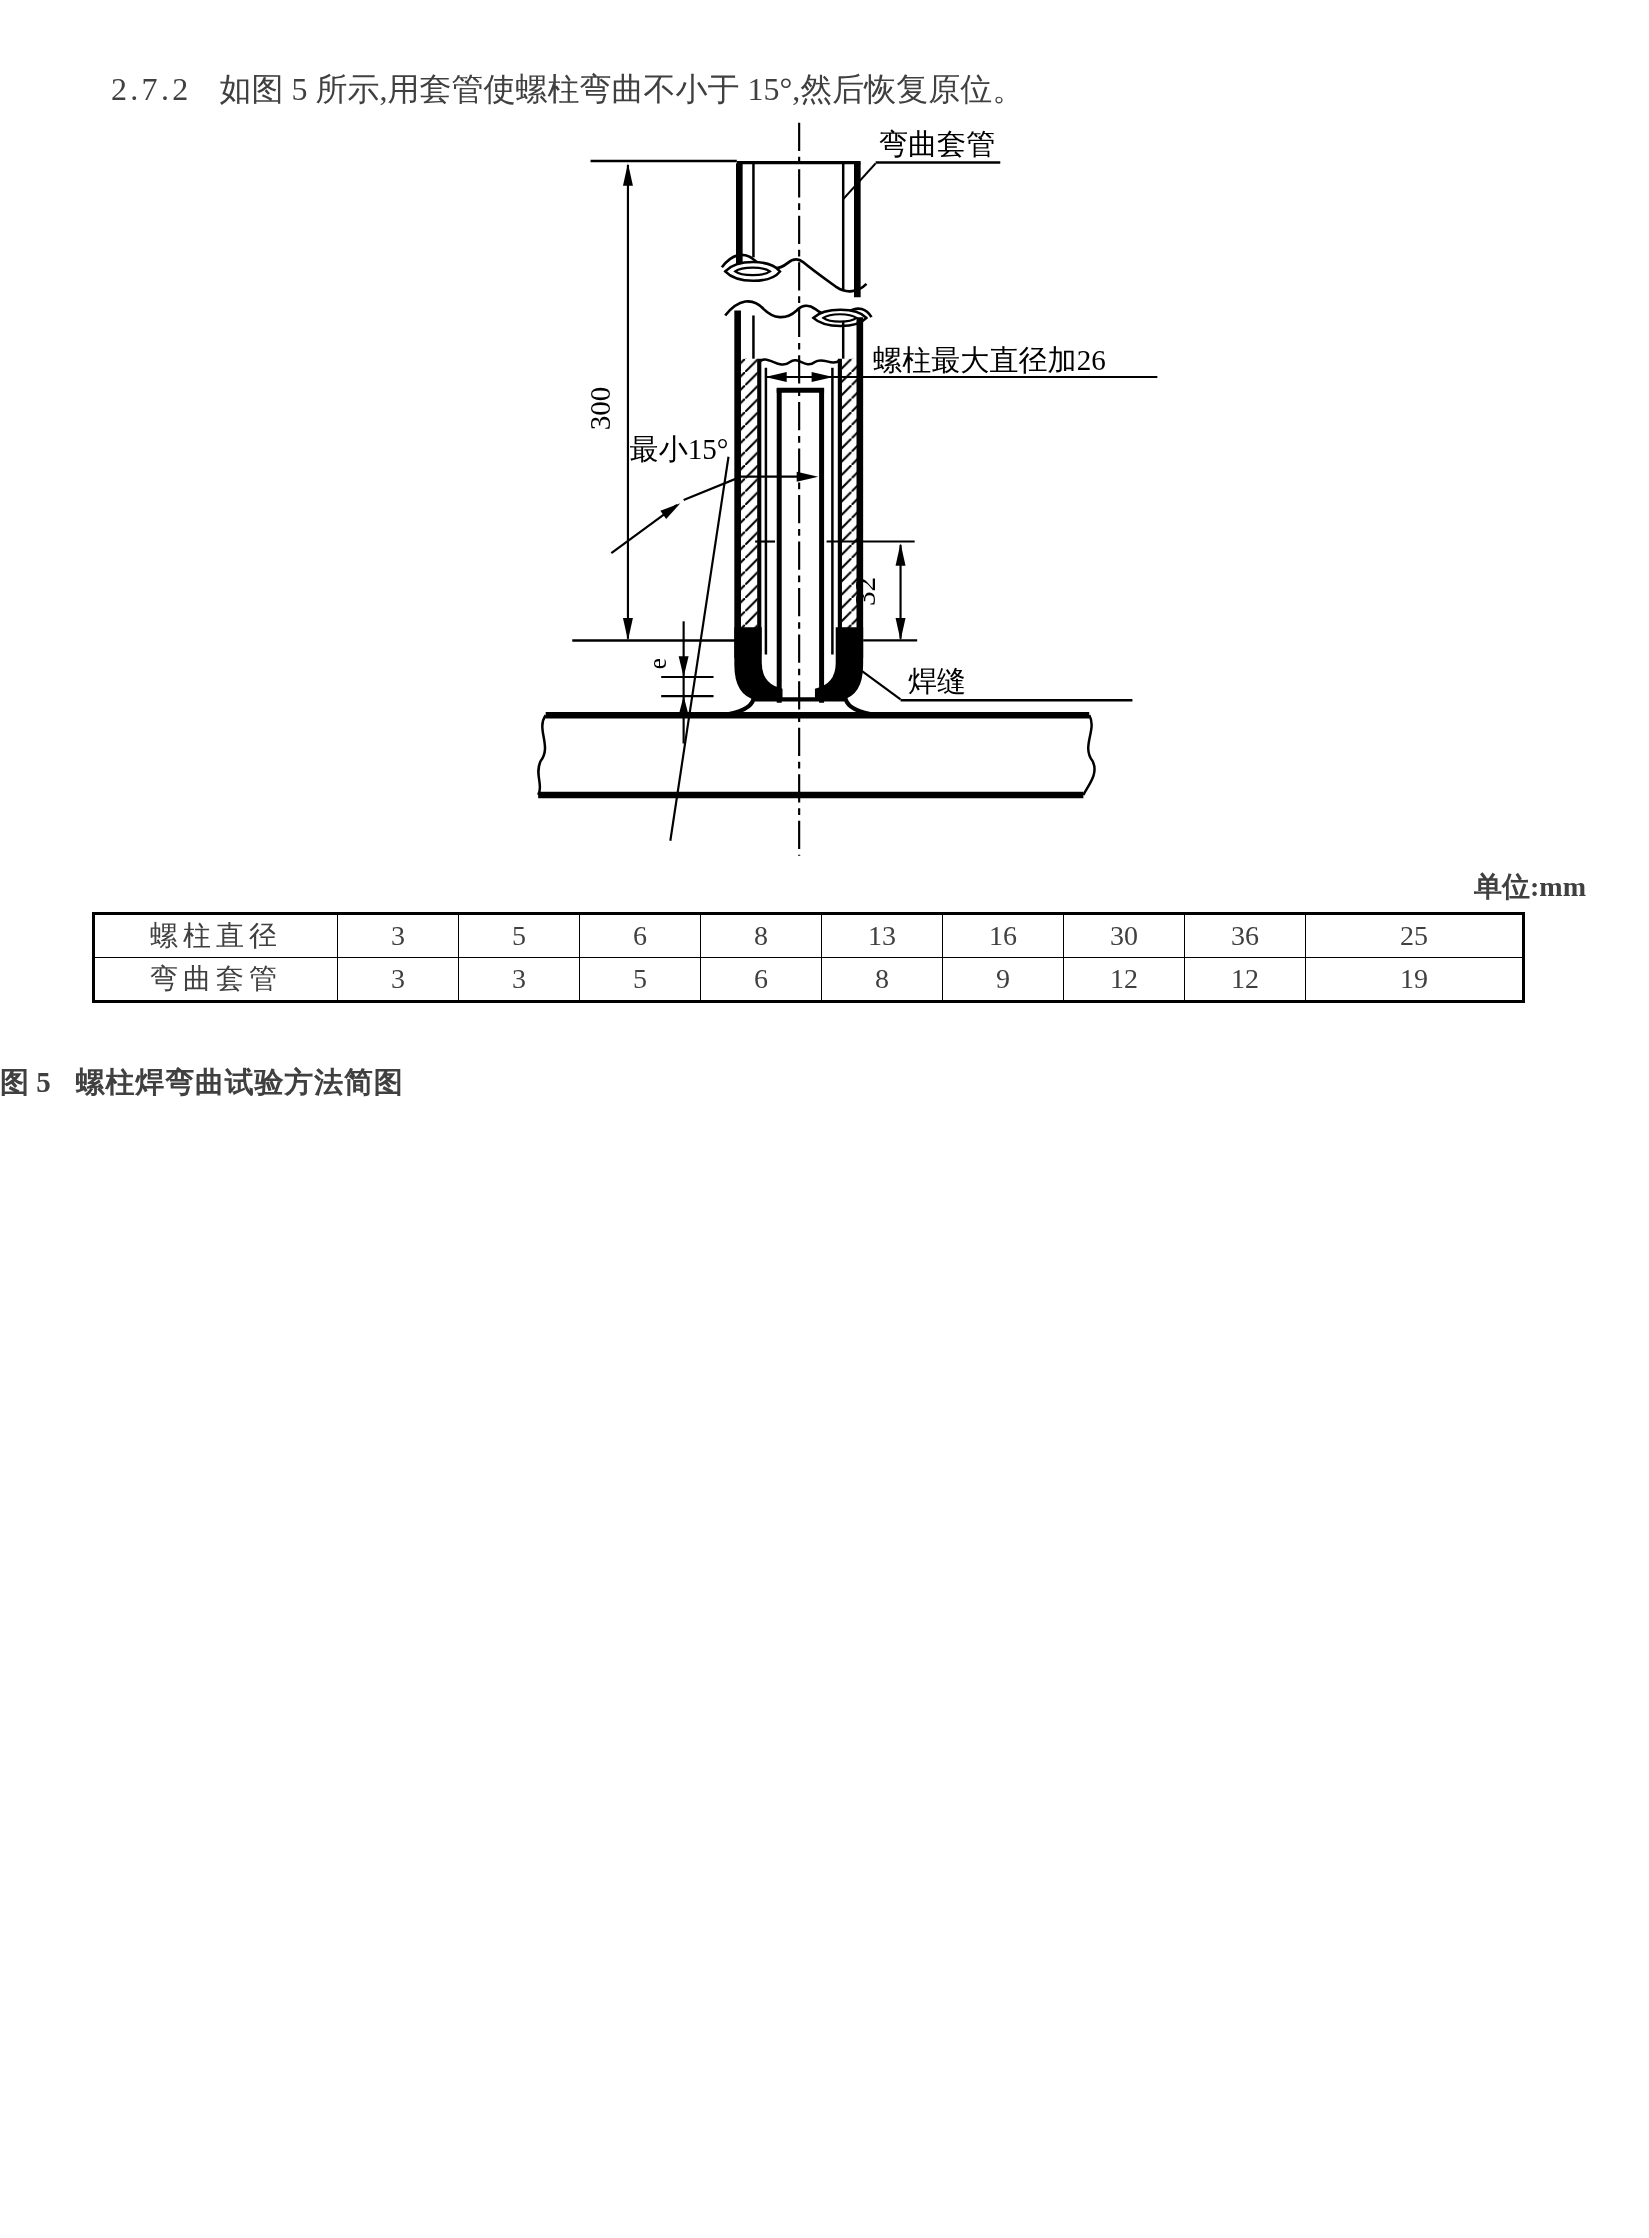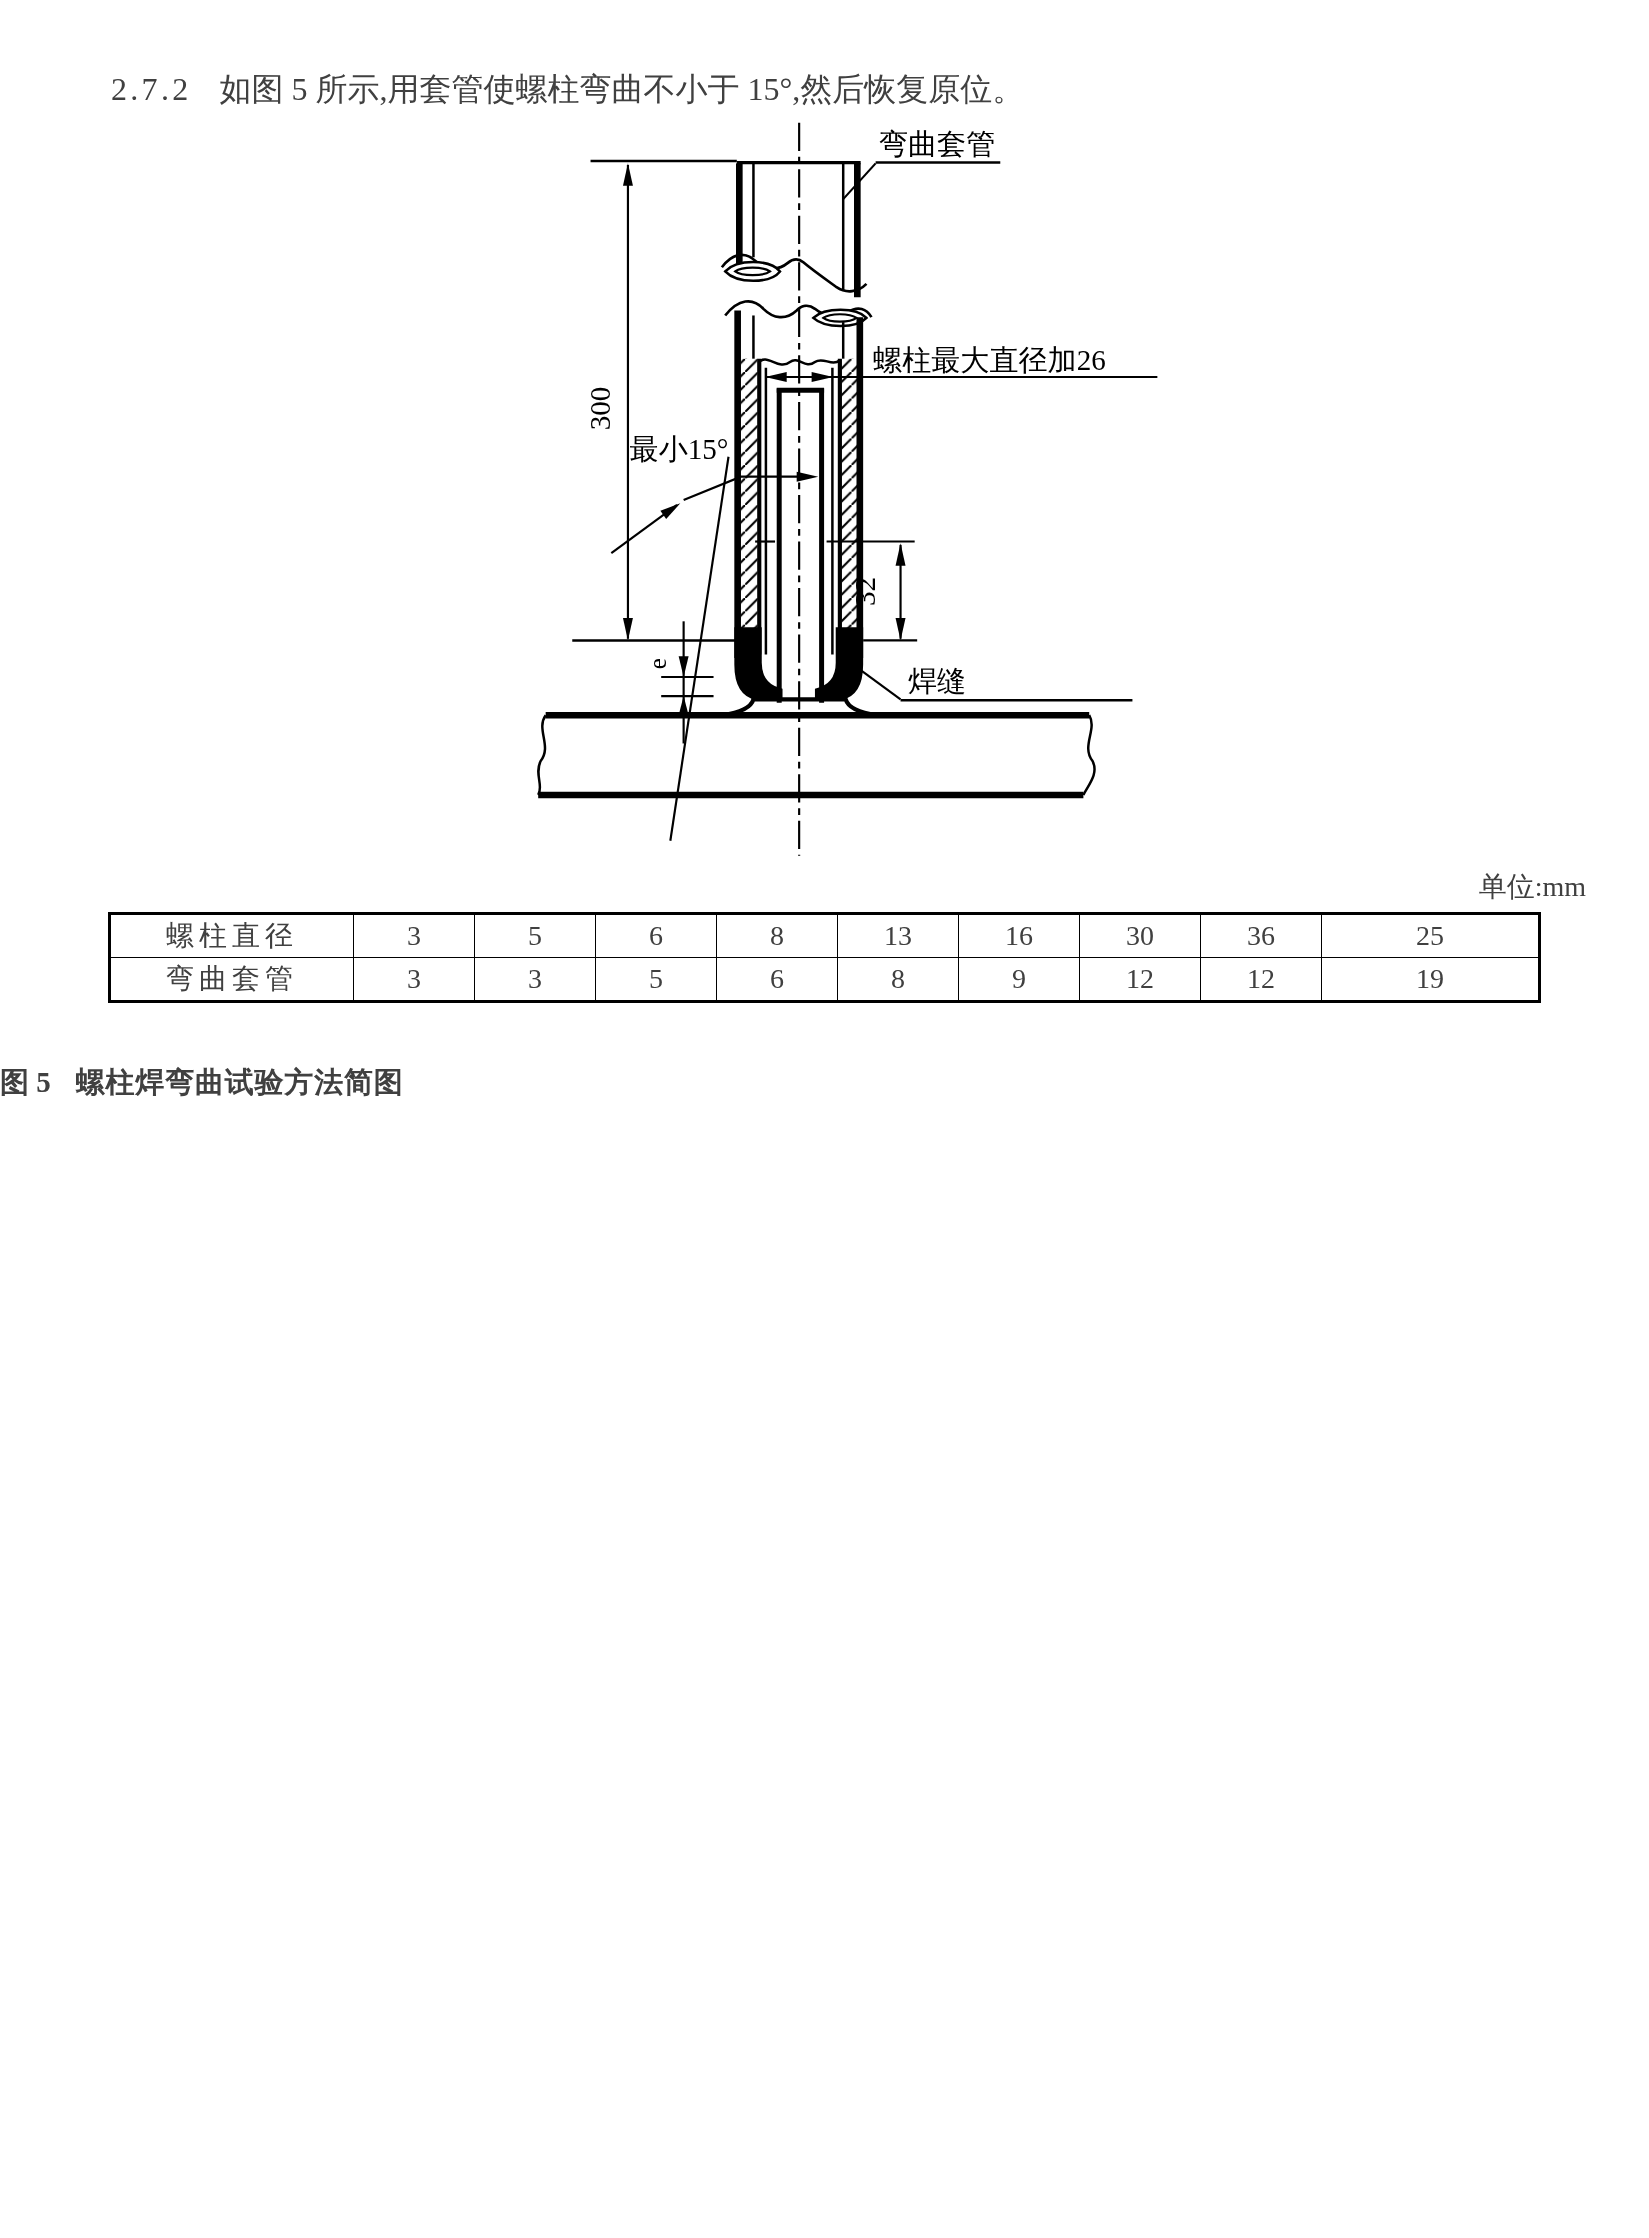--- a/index.html
+++ b/index.html
@@ -14,23 +14,24 @@
   }
   .heading{
     position:absolute;left:111px;top:37px;
     font-size:32px;line-height:40px;white-space:nowrap;
   }
   .heading .secnum{letter-spacing:3.3px;}
   .heading .sectext{margin-left:28px;}
   .unit-label{
     position:absolute;top:868px;right:108px;
     font-size:28px;
+    font-weight:bold;
   }
   .dim-table{
-    position:absolute;left:108px;top:912px;
+    position:absolute;left:92px;top:912px;
     border-collapse:collapse;
     table-layout:fixed;
     width:1433px;
     font-size:28px;
     text-align:center;
   }
   .dim-table td{
     border:1.7px solid #000;
     height:42px;
     padding:0;

